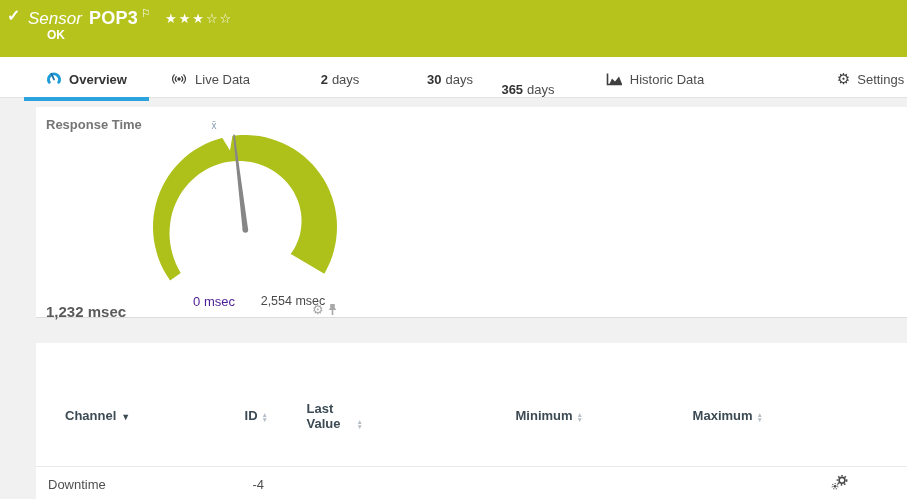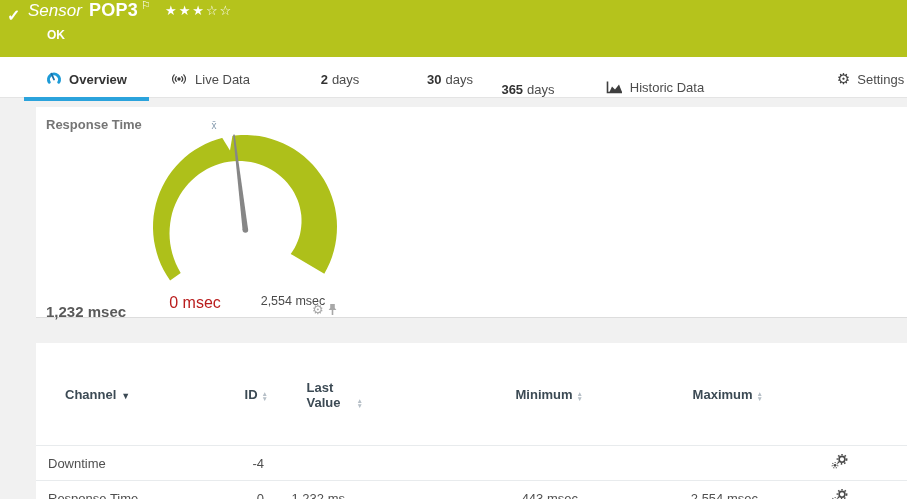--- a/index.html
+++ b/index.html
@@ -8,51 +8,51 @@
   }
   html,body{margin:0;padding:0;}
   body{
     width:907px;height:499px;position:relative;overflow:hidden;
     background:#f1f1f1;font-family:"Liberation Sans",sans-serif;
     -webkit-font-smoothing:antialiased;
   }
   
   .hdr{position:absolute;left:0;top:0;width:907px;height:57px;background:var(--green);color:#fff;}
   .hdr .check{position:absolute;left:7px;top:6px;font-size:16px;font-weight:bold;}
-  .hdr .titlerow{position:absolute;left:28px;top:0;display:flex;align-items:baseline;}
+  .hdr .titlerow{position:absolute;left:28px;top:8px;display:flex;align-items:baseline;}
   .hdr .kind{font-style:italic;font-size:17px;}
   .hdr .name{font-weight:bold;font-size:18px;margin-left:7px;letter-spacing:.3px;}
   .hdr .flag{font-size:11px;margin-left:3px;position:relative;top:-7px;}
   .hdr .stars{font-size:13px;letter-spacing:2px;margin-left:14px;position:relative;top:-1px;}
   .hdr .ok{position:absolute;left:47px;top:28px;font-size:12px;font-weight:bold;}
   
   .tabbar{position:absolute;left:0;top:57px;width:907px;height:40px;background:#fff;border-bottom:1px solid #e4e4e4;}
   .tab{position:absolute;top:4px;height:36px;display:flex;align-items:center;justify-content:center;
        font-size:13px;color:#4c4c4c;cursor:pointer;white-space:nowrap;}
   .tab .ic{margin-right:7px;display:inline-flex;}
   .tab b{color:#333;margin-right:4px;}
   .tab.active{border-bottom:4px solid var(--accent);font-weight:bold;color:#333;}
   
   .panel{position:absolute;left:36px;width:881px;background:#fff;}
   .gaugepanel{top:107px;height:210px;border-bottom:1px solid #ddd;}
   .gtitle{position:absolute;left:10px;top:10px;font-size:13px;font-weight:bold;color:var(--muted);}
   .gsvg{position:absolute;left:59px;top:3px;}
   .xbar{position:absolute;left:168px;top:13px;width:20px;text-align:center;font-size:10px;color:#869bae;}
-  .gmin{position:absolute;left:119px;top:187px;width:80px;text-align:center;font-size:16px;color:#b91c1c;}
+  .gmin{position:absolute;left:119px;top:187px;width:80px;text-align:right;font-size:13px;color:#4c1d95;}
   .gmax{position:absolute;left:217px;top:187px;width:80px;text-align:center;font-size:12.5px;color:#4a4a4a;}
   .gval{position:absolute;left:10px;top:196px;font-size:15px;font-weight:bold;color:#5a5a5a;}
   .gtools{position:absolute;left:276px;top:196px;display:flex;align-items:center;color:#a8a8a8;}
   .gtools .gear{font-size:13px;line-height:13px;}
   .gtools svg{margin-left:3px;}
   
   .tablepanel{top:343px;height:156px;}
   table{border-collapse:collapse;table-layout:fixed;width:879px;font-size:13px;}
   col.c-ch{width:195px}col.c-id{width:37px}col.c-lv{width:95px}
   col.c-min{width:220px}col.c-max{width:180px}col.c-ic{width:152px}
-  thead th{height:85px;vertical-align:middle;font-weight:bold;color:var(--ink);padding:9px 0 8px 0;}
+  thead th{height:85px;vertical-align:middle;font-weight:bold;color:var(--ink);padding:30px 0 8px 0;}
   th.c-ch{text-align:left;padding-left:29px;}
   th.c-id,th.c-lv,th.c-min,th.c-max{text-align:right;}
   td{height:32px;color:#4f4f4f;}
   td.c-ch{padding-left:12px;}
   td.c-id{text-align:right;padding-right:4px;}
   td.c-lv,td.c-min,td.c-max{text-align:right;padding-right:5px;}
   td.c-ic,th.c-ic{text-align:center;}
   tbody tr{border-top:1px solid var(--line);}
   tbody tr:last-child{border-bottom:1px solid var(--line);}
   .sort{display:inline-flex;flex-direction:column;margin-left:4px;vertical-align:middle;}
@@ -99,21 +99,21 @@
     <span>days</span>
   </div>
   <div class="tab" style="left:410px;width:80px;">
     <b>30</b>
     <span>days</span>
   </div>
   <div class="tab" style="left:483px;width:90px;align-items:flex-end;">
     <b>365</b>
     <span>days</span>
   </div>
-  <div class="tab" style="left:585px;width:140px;margin-top:8px;">
+  <div class="tab" style="left:585px;width:140px;">
     <span class="ic">
       <svg width="17" height="14" viewBox="0 0 17 14">
         <path d="M1.5 1.5 V12.5 H16" fill="none" stroke="#3f3f3f" stroke-width="1.6"></path>
         <path d="M3.5 12 L6 6.5 L9 9.5 L13 4.5 L16 12 Z" fill="#3f3f3f"></path>
       </svg>
     </span>
     <span>Historic Data</span>
   </div>
   <div class="tab" style="left:828px;width:85px;">
     <span class="ic" style="font-size:15px;color:#3f3f3f;">⚙</span>

